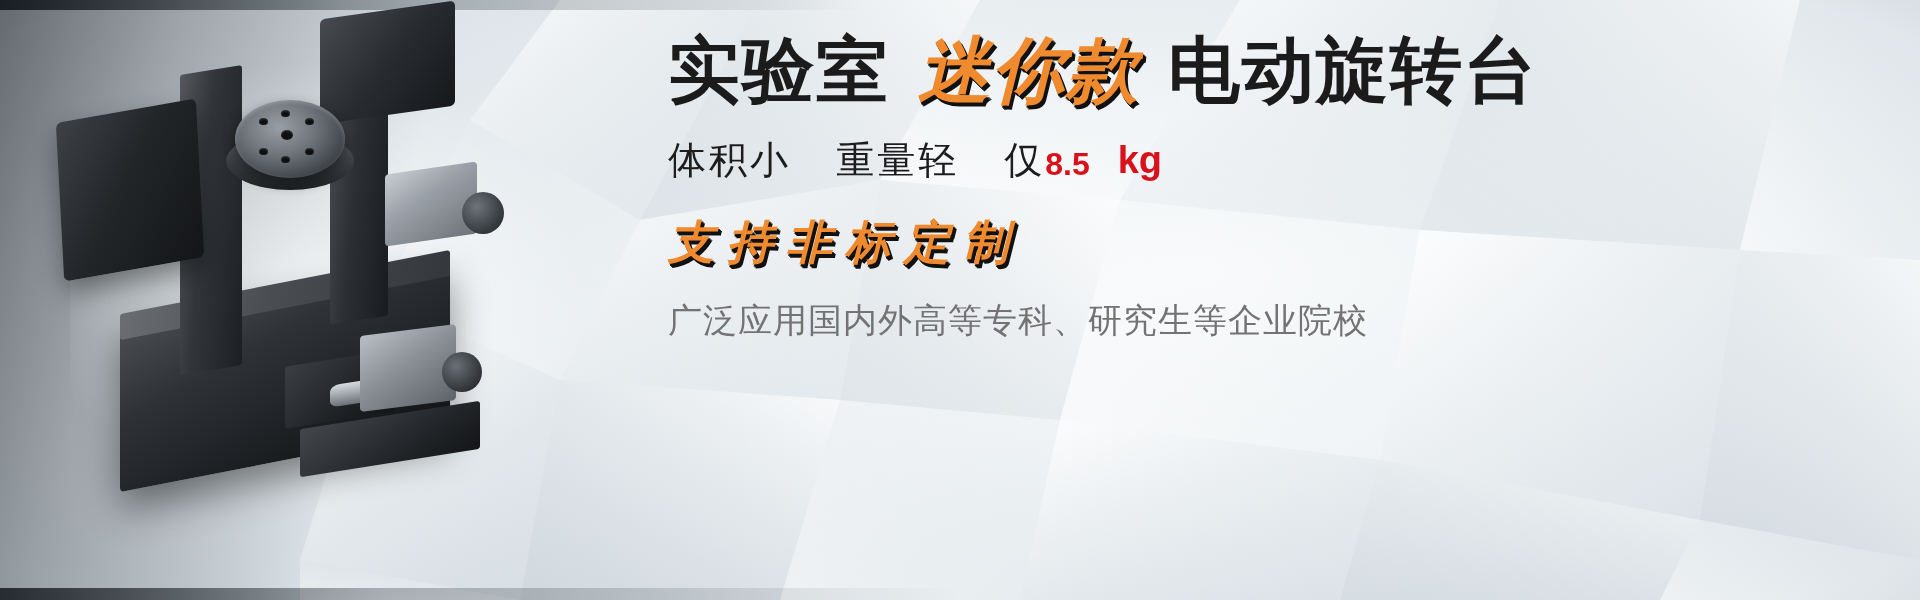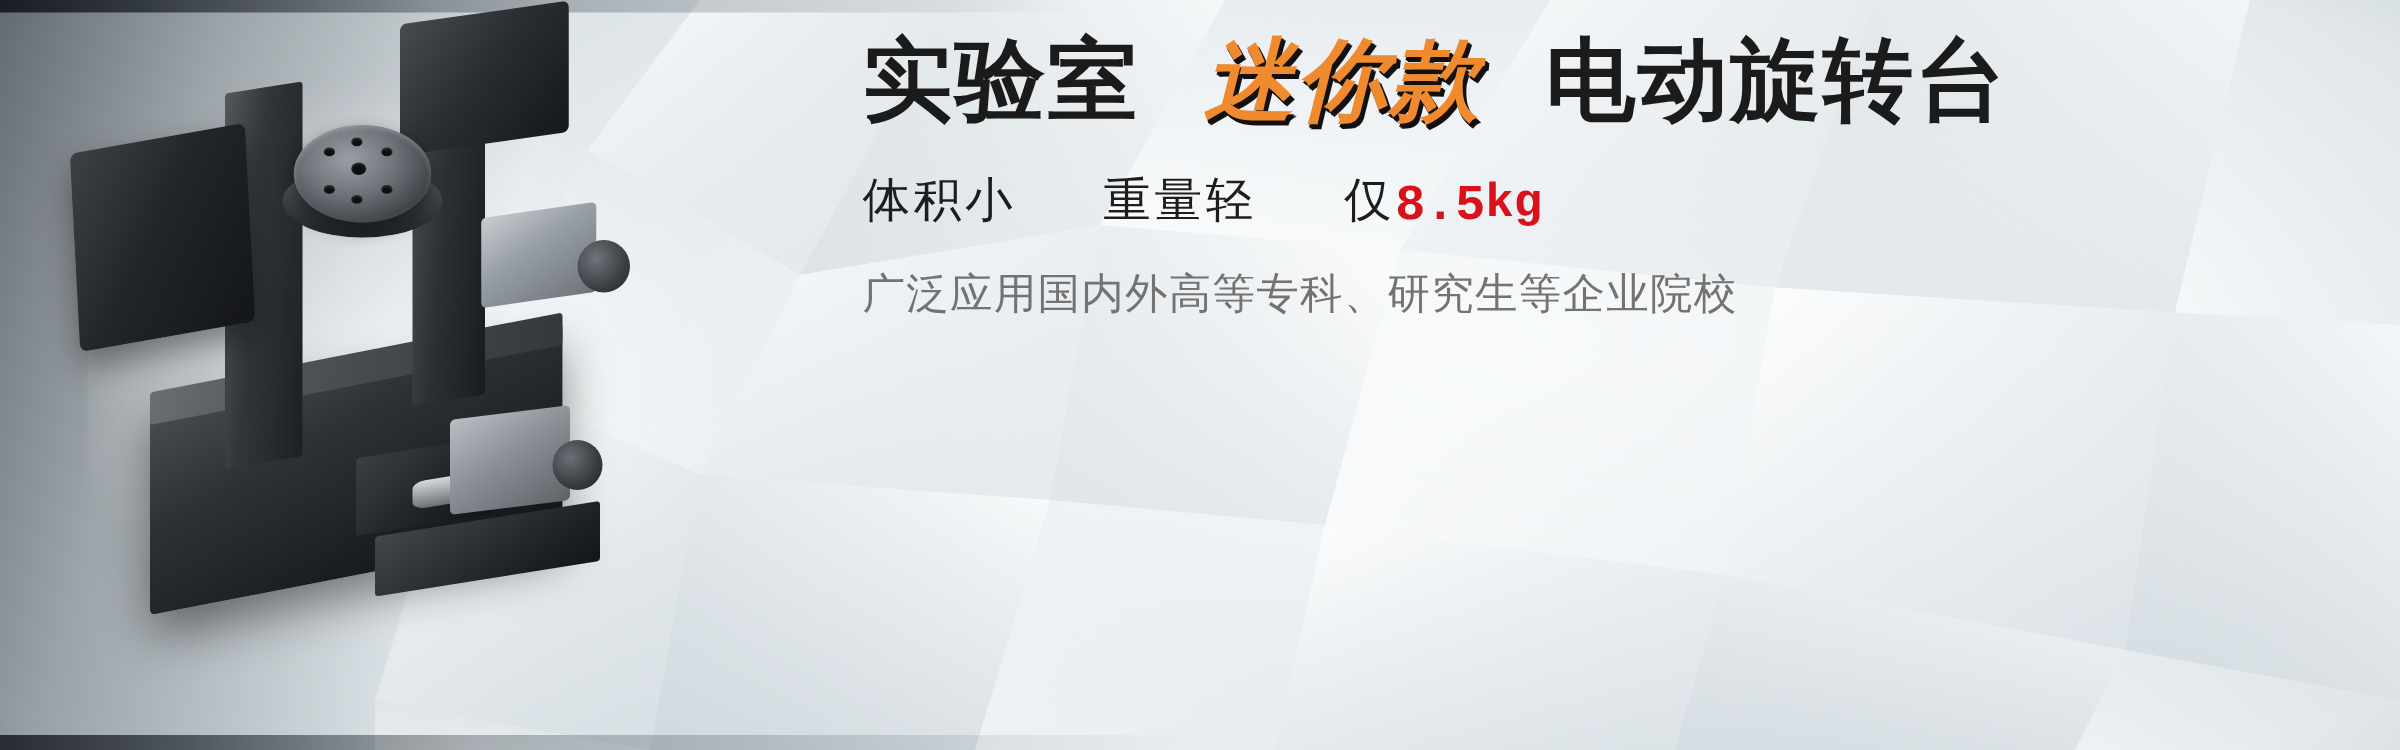--- a/index.html
+++ b/index.html
@@ -155,25 +155,24 @@
   .lower-plate {
     left: 270px; top: 415px; width: 180px; height: 48px;
     background: linear-gradient(150deg, #43474c 0%, #26292d 55%, #131517 100%);
     transform: skewY(-9deg);
     border-radius: 3px;
   }
 
   
   .copy {
     position: absolute;
-    left: 690px;
+    left: 668px;
     top: 16px;
     width: 1180px;
     height: 568px;
-    font-family: Liberation Mono, monospace;
   }
 
   .headline {
     margin: 0;
     padding-top: 14px;
     font-size: 72px;
     line-height: 1.12;
     font-weight: 700;
     color: #1b1b1b;
     letter-spacing: 2px;
@@ -196,30 +195,31 @@
     font-size: 38px;
     font-weight: 400;
     letter-spacing: 3px;
     white-space: nowrap;
   }
   .line-2 { padding-top: 24px; }
   .line-3 { padding-top: 26px; }
   .sep { display: inline-block; width: 18px; }
   .weight-num {
     color: #d8111a;
-    font-size: 40px;
+    font-size: 32px;
     font-weight: 700;
     letter-spacing: 0;
     vertical-align: -2px;
   }
   .weight-unit {
     color: #d8111a;
     font-size: 38px;
     font-weight: 700;
     letter-spacing: 0;
+    margin-left: 28px;
   }
 
   .line-4 {
     margin: 0;
     padding-top: 26px;
     font-size: 46px;
     font-weight: 700;
     font-style: italic;
     color: #f08a2e;
     letter-spacing: 13px;
@@ -324,17 +324,18 @@
 
     <p class="line-2">
       <span>体积小</span>
       <span class="sep"></span>
       <span>重量轻</span>
       <span class="sep"></span>
       <span>仅</span><span class="weight-num">8.5</span><span class="weight-unit">kg</span>
     </p>
 
 
+    <p class="line-4">支持非标定制</p>
 
     <p class="line-5">广泛应用国内外高等专科、研究生等企业院校</p>
 
   </div>
 </div>
 
 </body></html>

